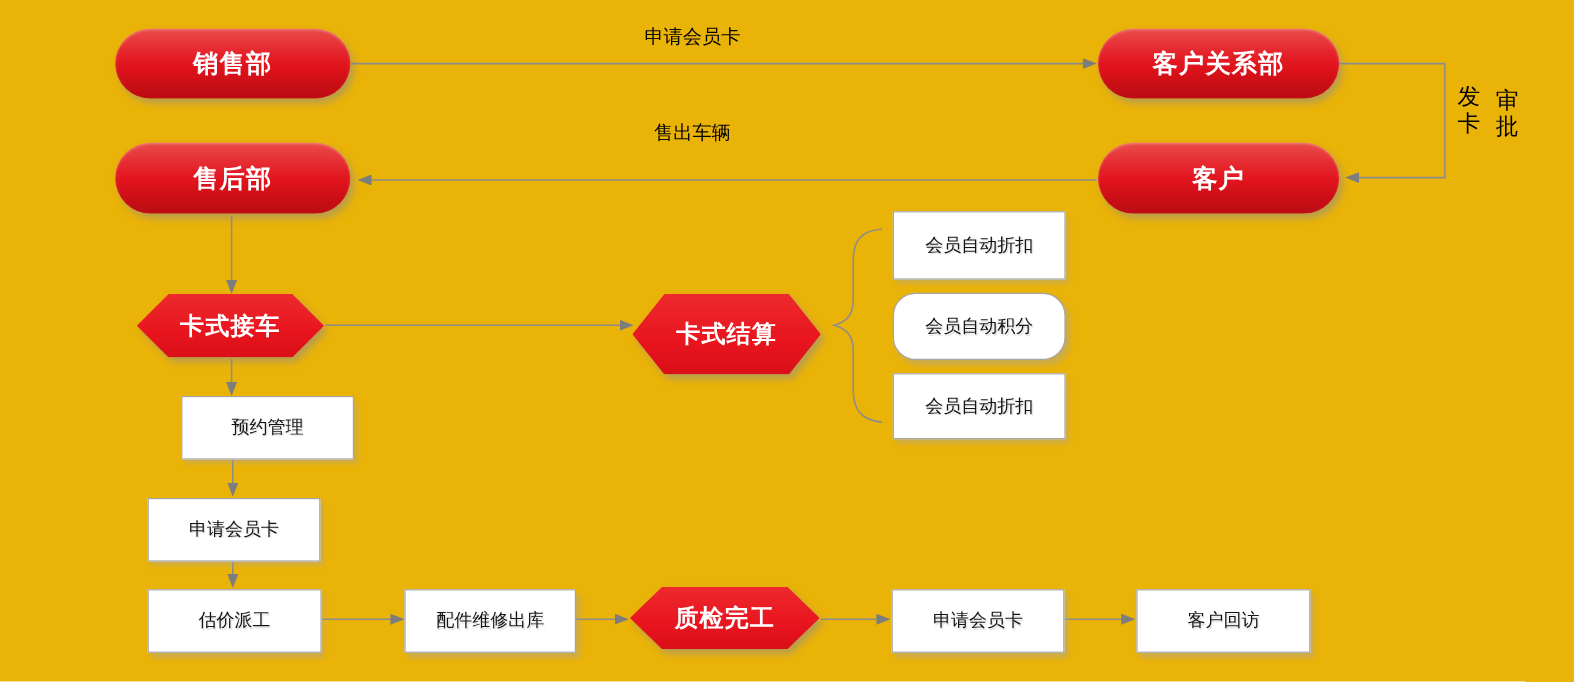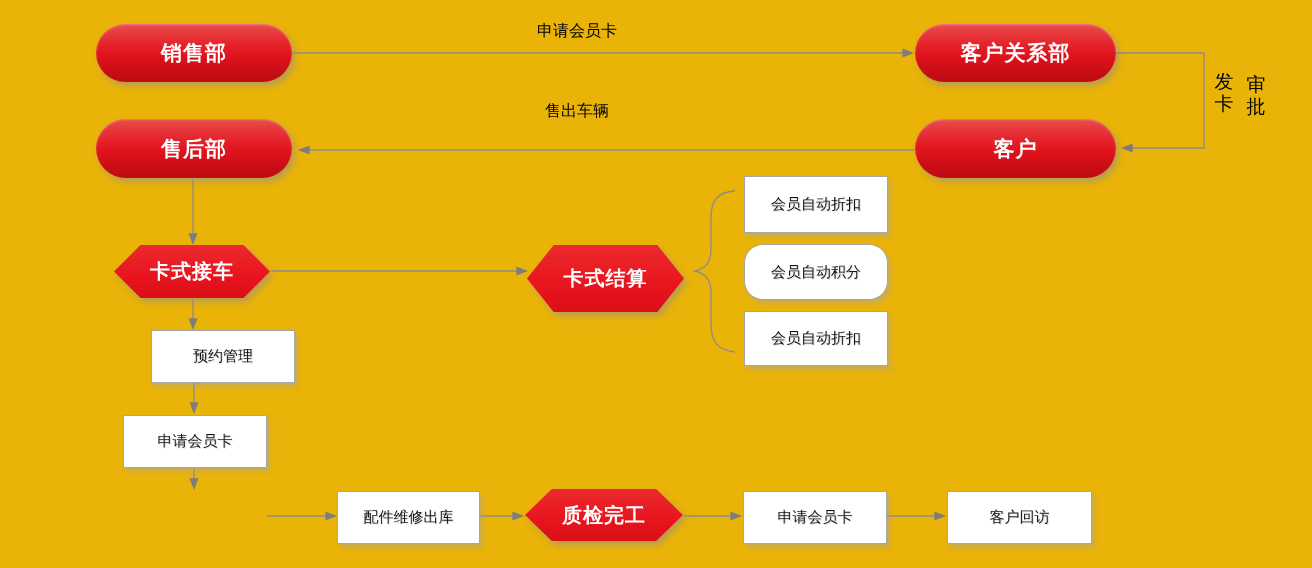--- a/index.html
+++ b/index.html
@@ -127,20 +127,23 @@
   </div>
   <div class="node wbox" style="left:744px; top:311px; width:142px; height:53px;">
     <span>会员自动折扣</span>
   </div>
   <div class="node wbox" style="left:123px; top:330px; width:142px; height:51px;margin-left:28px;">
     <span>预约管理</span>
   </div>
   <div class="node wbox" style="left:123px; top:415px; width:142px; height:51px;">
     <span>申请会员卡</span>
   </div>
+  <div class="node wbox" style="left:123px; top:491px; width:143px; height:51px;">
+    <span>估价派工</span>
+  </div>
   <div class="node wbox" style="left:337px; top:491px; width:141px; height:51px;">
     <span>配件维修出库</span>
   </div>
   <div class="node wbox" style="left:743px; top:491px; width:142px; height:51px;">
     <span>申请会员卡</span>
   </div>
   <div class="node wbox" style="left:947px; top:491px; width:143px; height:51px;">
     <span>客户回访</span>
   </div>
 

